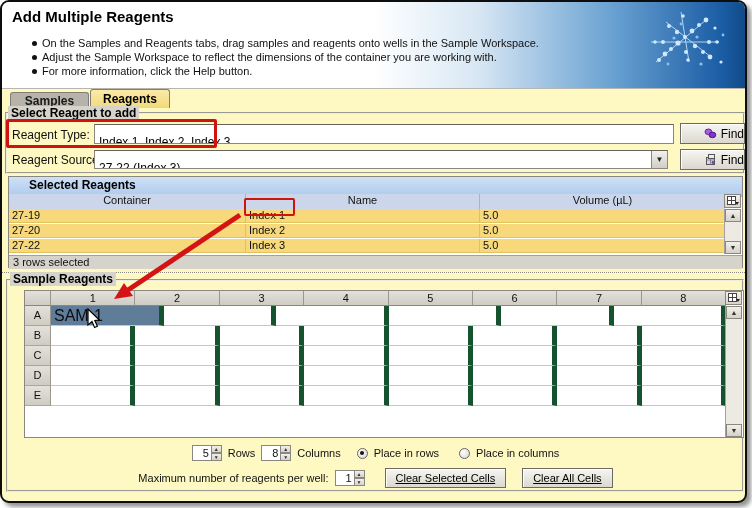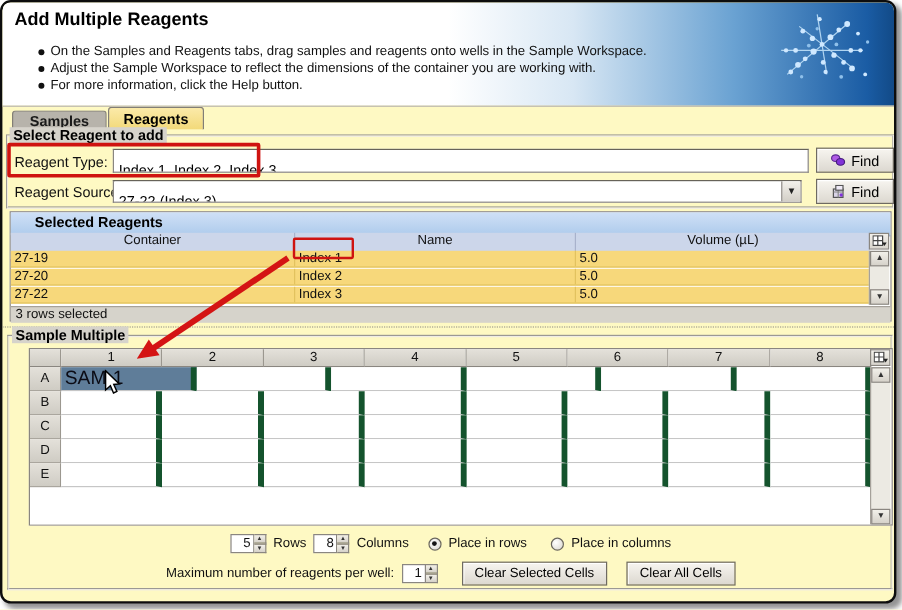--- a/index.html
+++ b/index.html
@@ -36,21 +36,21 @@
     font-size:12px; color:#000; padding:10px 3px 0 4px; overflow:hidden; white-space:nowrap;
   }
   .combo-arrow {
     position:absolute; top:0; right:0; width:16px; height:100%;
     background:linear-gradient(#f3f1ec,#d2cec6); border-left:1px solid #8a8680;
     font-size:8px; color:#222; text-align:center; line-height:17px;
   }
   .btn {
     background:linear-gradient(#f7f5f0,#dcd8d0); border:1px solid #6e6a62;
     box-shadow:inset 1px 1px 0 #ffffff; font-size:12px; color:#000;
-    display:flex; align-items:center; justify-content:center; gap:4px;
+    display:flex; align-items:center; justify-content:flex-end; gap:4px;
   }
   .find-btn { position:absolute; width:65px; height:21px; }
   
   .panel { position:absolute; left:6px; top:174px; width:735px; height:92px;
            border:1px solid #8a8680; background:#fff; }
   .panel-header { position:absolute; left:0; top:0; width:100%; height:20px;
                   background:linear-gradient(#cfe0f6,#aecbec);
                   font-size:12px; font-weight:bold; color:#000; padding-left:20px; line-height:16px;
                   border-bottom:1px solid #8fa6c6; }
   .rtable-headrow { position:absolute; left:0; top:17px; width:716px; height:24px; display:flex;
@@ -86,21 +86,21 @@
   
   .ctrl-row { position:absolute; left:22px; width:703px; display:flex; align-items:center; justify-content:center; gap:6px; font-size:11px; color:#111; }
   .spinner { display:inline-flex; height:16px; }
   .spin-val { width:20px; background:#fff; border:1px solid #8a8680; font-size:11px; text-align:right; padding:1px 2px 0 0; }
   .spin-btns { display:flex; flex-direction:column; width:10px; }
   .spin-btns span { flex:1; background:linear-gradient(#f2f0ea,#d6d2ca); border:1px solid #8a8680; border-left:none;
                     font-size:5px; line-height:6px; text-align:center; color:#333; }
   .radio { width:11px; height:11px; border-radius:50%; border:1px solid #6a675f;
            background:radial-gradient(circle at 35% 35%, #fff, #d8d5cd); display:inline-block; position:relative; }
   .radio.checked::after { content:""; position:absolute; left:2.5px; top:2.5px; width:4px; height:4px; border-radius:50%; background:#141414; }
-  .small-btn { height:20px; padding:4px 10px; font-size:11px; }
+  .small-btn { height:20px; padding:4px 10px; font-size:11px;text-decoration:underline; }
   
   .overlay { position:absolute; inset:0; pointer-events:none; z-index:40; }
   .ann-rect { position:absolute; border:3px solid #cf1310; border-radius:2px; }
   .dotted-sep { position:absolute; left:0; top:270px; width:100%; border-top:1px dotted #8d8a83; }
 </style>
 </head>
 <body>
 
 <div class="window">
 
@@ -219,21 +219,21 @@
     </div>
     <div class="rail" style="right:1px; top:32px; width:17px; height:45px;">
       <div class="rail-btn" style="top:0;">▲</div>
       <div class="rail-btn" style="top:32px;">▼</div>
     </div>
   </div>
 
   <div class="dotted-sep"></div>
 
   <div class="groupbox" style="left:4px; top:277px; width:738px; height:213px;"></div>
-  <div class="group-title" style="left:8px; top:270px;">Sample Multiple</div>
+  <div class="group-title" style="left:8px; top:270px;">Sample Reagents</div>
 
   <div class="wtable">
     <div style="position:absolute; left:0; top:0; width:701px; height:100%;">
       <div class="whead">
         <div class="wch wcorner"></div>
         <div class="wch">1</div>
         <div class="wch">2</div>
         <div class="wch">3</div>
         <div class="wch">4</div>
         <div class="wch">5</div>

